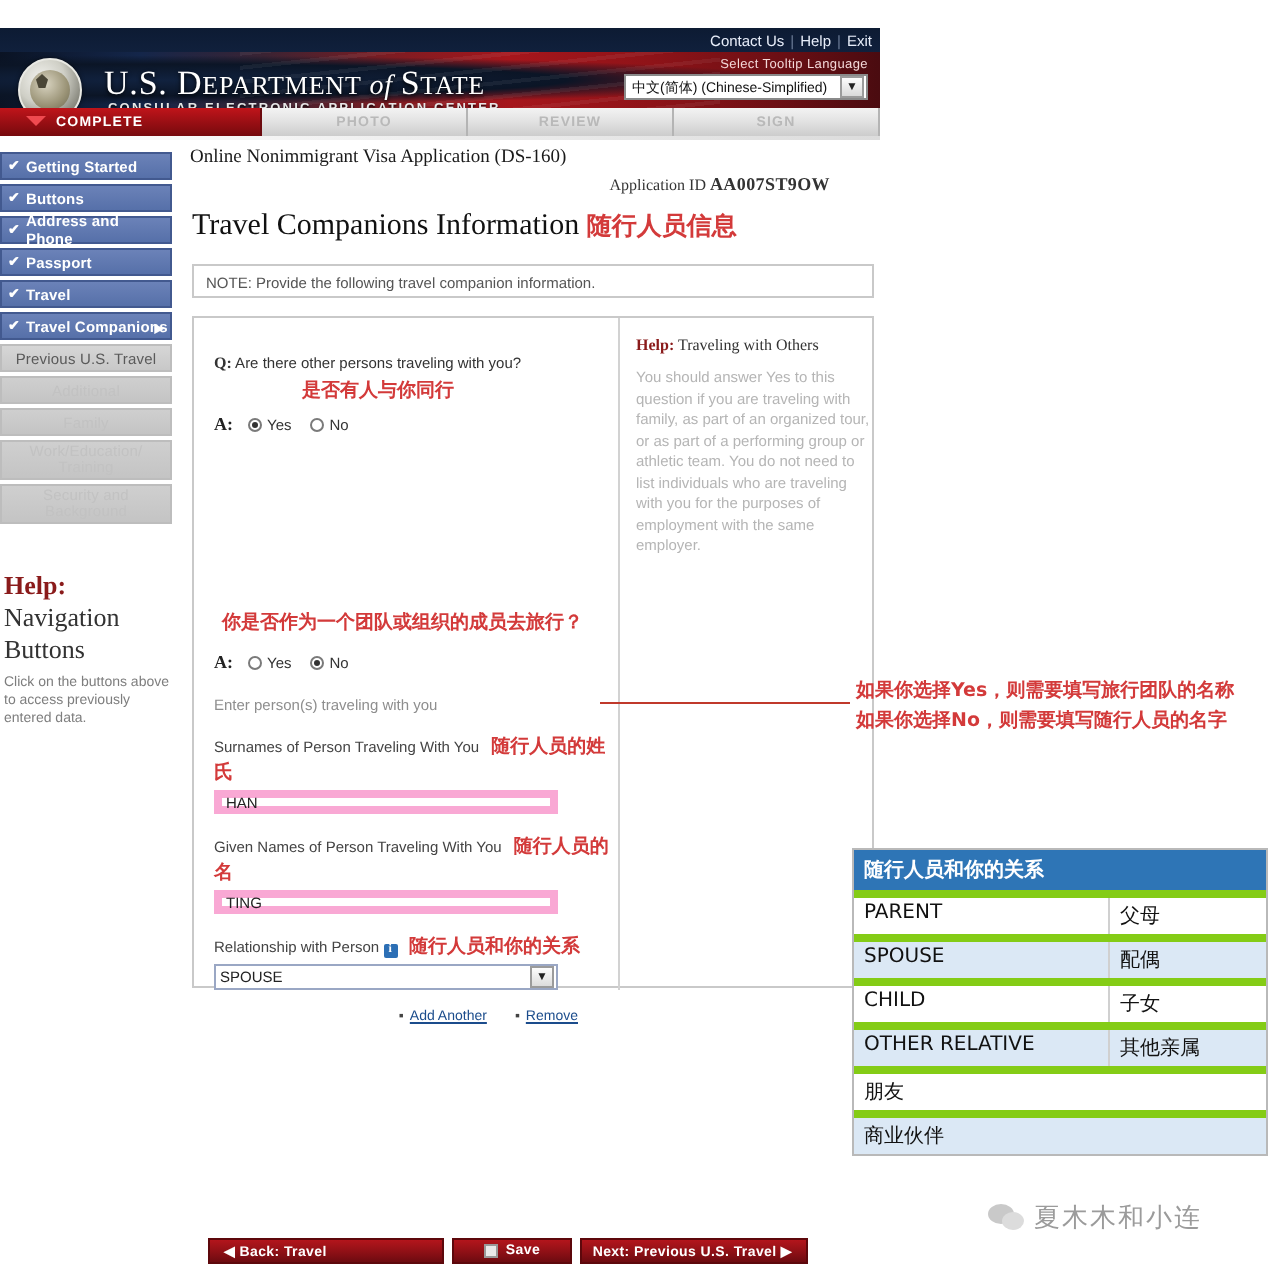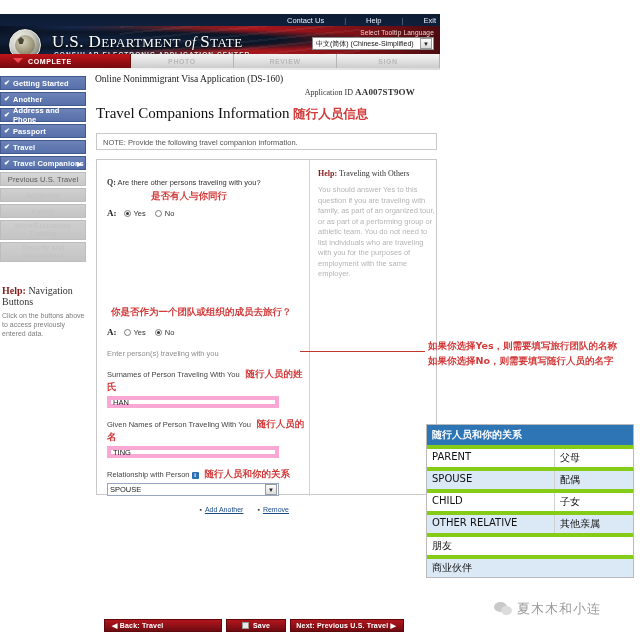--- a/index.html
+++ b/index.html
@@ -14,21 +14,21 @@
 
   
   #page { position:absolute; left:0; top:14px; width:440px; height:609px; background:#fff; }
 
   .topstrip {
     position:relative; width:440px; height:12px;
     background:linear-gradient(to bottom,#0d1b33,#10203c);
   }
   .toplinks {
     position:absolute; right:4px; top:0px; height:12px;
-    display:flex; align-items:center; gap:20px;
+    display:flex; align-items:center; gap:3px;
     font-size:7.5px; color:#dfe6f2;
   }
   .toplinks span.lnk { color:#e8eefa; cursor:pointer; }
   .toplinks span.sep { color:#6b7b96; }
 
   .banner {
     position:relative; width:440px; height:28px; overflow:hidden;
     background:
       radial-gradient(ellipse at 18% 50%, #11223f 0%, #0b1526 40%, rgba(11,21,38,0) 62%),
       linear-gradient(to right, #0a1324 0%, #14264a 16%, #3a2333 30%, #7c1c22 44%, #a6161c 58%, #8f1318 74%, #6d0f14 88%, #4a0b10 100%);
@@ -126,21 +126,21 @@
     border:1px solid #bdbdbd; color:#5a5a5a; font-weight:normal; justify-content:center; padding-left:0;
   }
   .navitem.ghost {
     background:linear-gradient(to bottom,#cfcfcf,#c4c4c4);
     border:1px solid #bdbdbd; color:#c2c2c2; font-weight:normal; justify-content:center; padding-left:0;
   }
   .navitem.ghost.tall { height:20px; text-align:center; line-height:8px; flex-direction:column; justify-content:center; }
   .navitem.ghost.tall span{ display:block; }
 
   .helpnav { position:absolute; left:2px; top:215px; width:86px; }
-  .helpnav .ttl { font-family:"Liberation Serif", serif; font-size:10px; color:#333; }
+  .helpnav .ttl { font-family:"Liberation Serif", serif; font-size:13px; color:#333; }
   .helpnav .ttl b { color:#8a1b1b; }
   .helpnav .txt { font-size:7px; color:#7d7d7d; line-height:9px; margin-top:4px; }
 
   
   .main { position:absolute; left:92px; top:0; width:348px; }
   .apptitle { font-family:"Liberation Serif", serif; font-size:9.5px; color:#1a1a1a; margin:4px 0 0 3px; }
   .appid { text-align:right; font-family:"Liberation Serif", serif; font-size:8px; color:#333; margin:3px 25px 0 0; }
   .appid b { font-size:9px; letter-spacing:.2px; }
   .pagetitle {
     font-family:"Liberation Serif", serif; font-size:15px; color:#111;
@@ -308,21 +308,21 @@
 
   <div class="bodywrap">
 
     <div class="sidebar">
       <div class="navitem">
         <span class="chk">✔</span>
         <span>Getting Started</span>
       </div>
       <div class="navitem">
         <span class="chk">✔</span>
-        <span>Another</span>
+        <span>Buttons</span>
       </div>
       <div class="navitem">
         <span class="chk">✔</span>
         <span>Address and Phone</span>
       </div>
       <div class="navitem">
         <span class="chk">✔</span>
         <span>Passport</span>
       </div>
       <div class="navitem">

